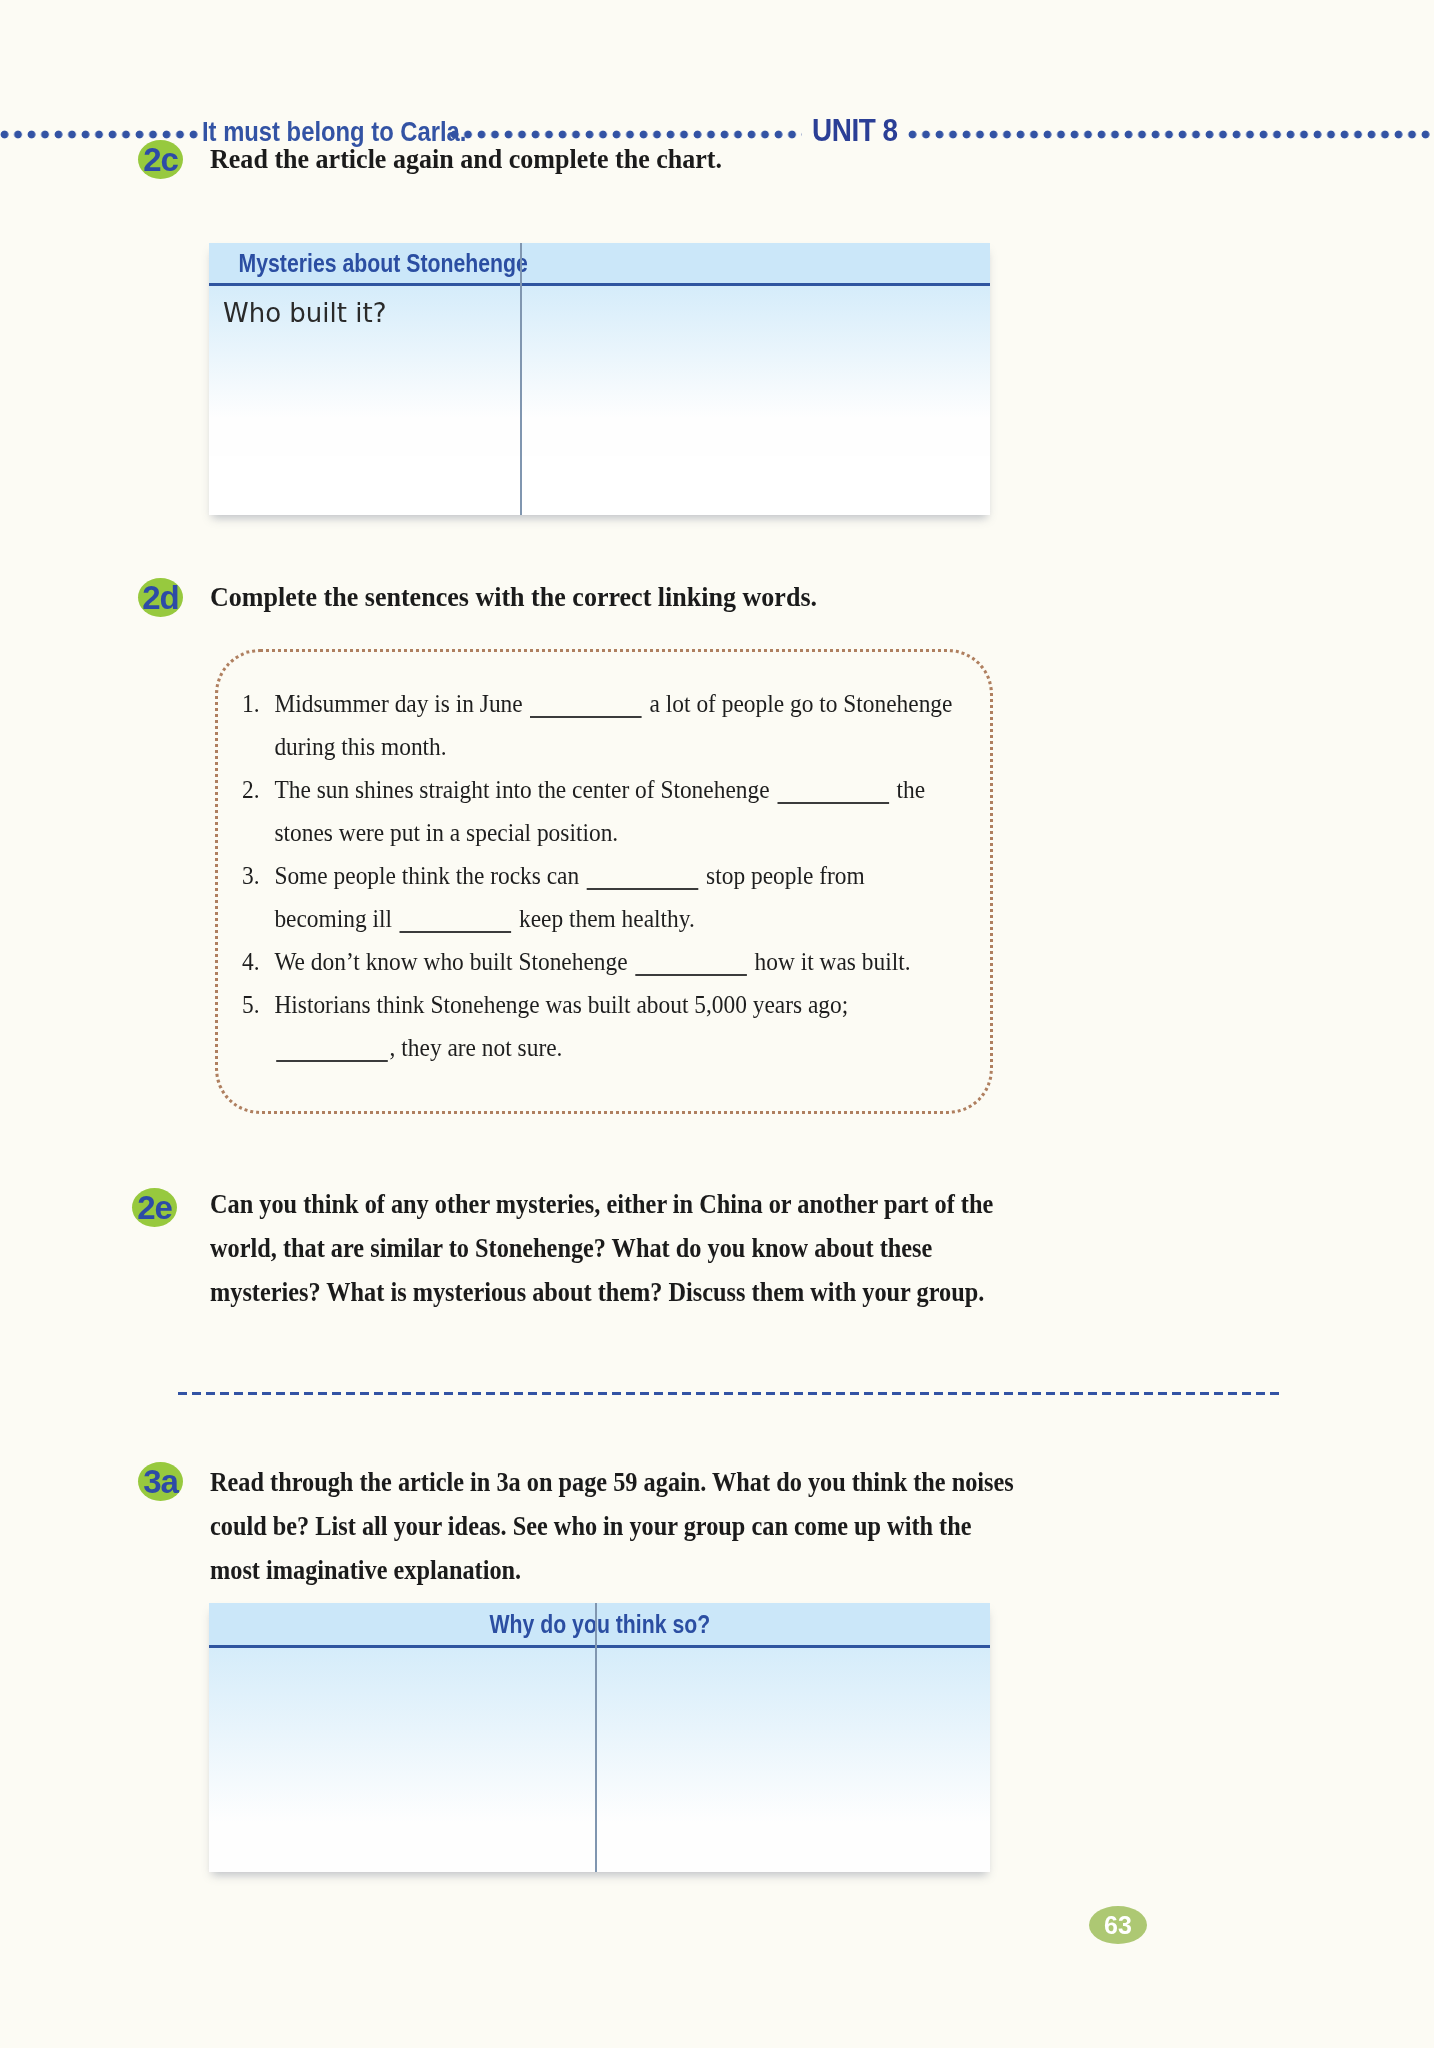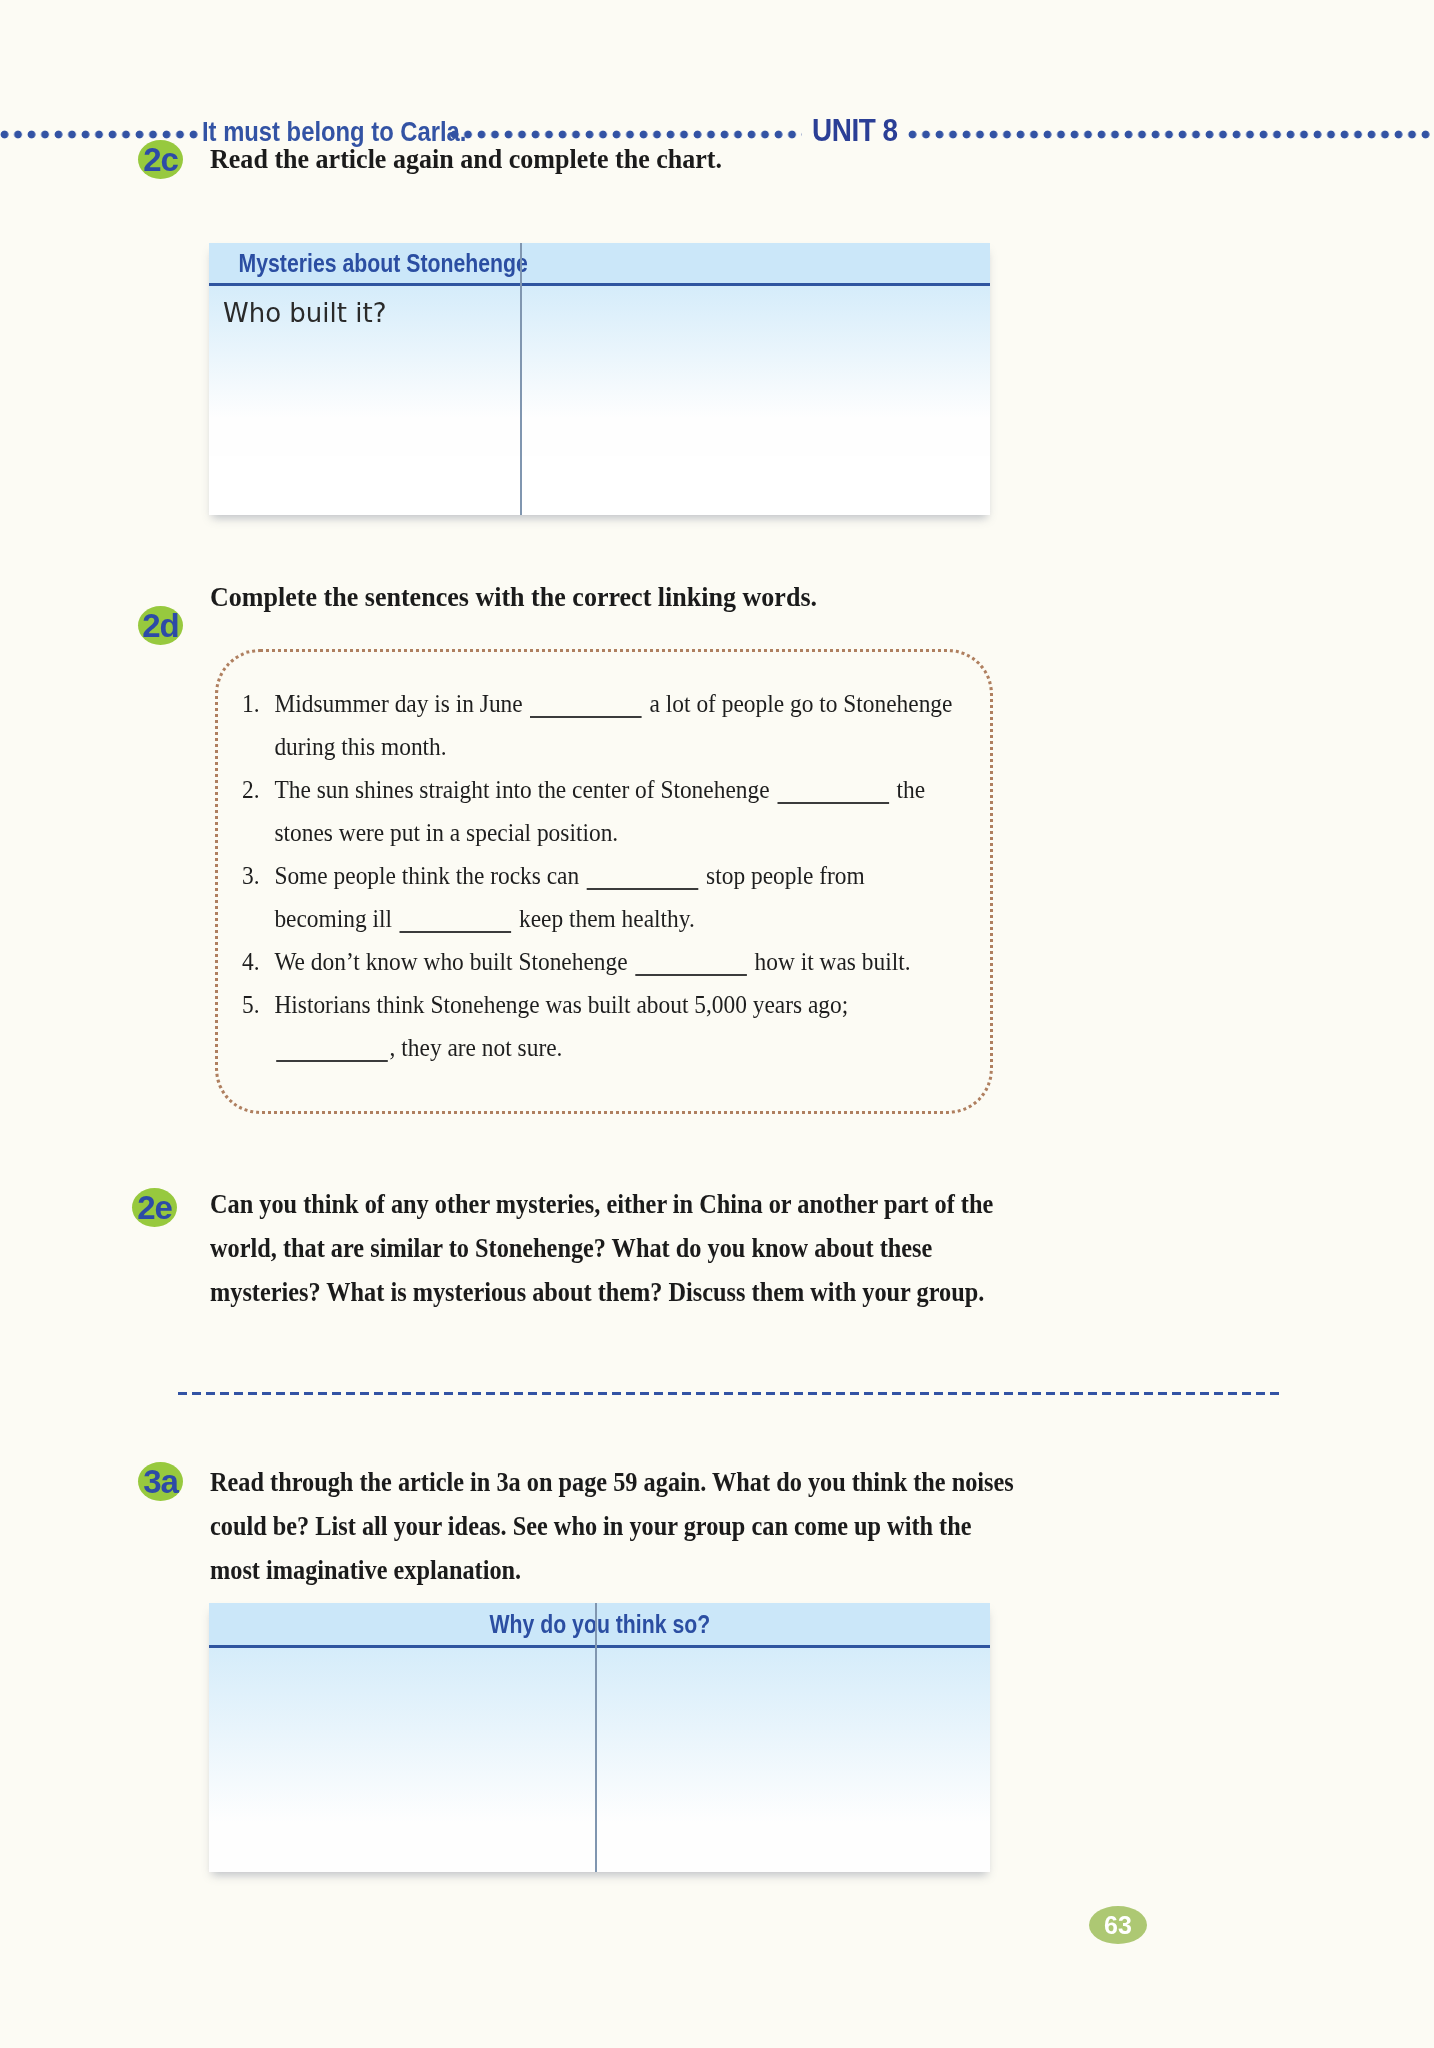--- a/index.html
+++ b/index.html
@@ -29,21 +29,21 @@
   .unit-label{position:absolute;left:812px;top:113px;font-family:"Liberation Sans",sans-serif;
     font-size:31px;font-weight:bold;color:#2B3F96;white-space:nowrap;letter-spacing:-.5px;
     transform:scaleX(.9);transform-origin:left top;}
 
   
   .badge{position:absolute;width:45px;height:39px;border-radius:50%;background:var(--badge-green);
     display:flex;align-items:center;justify-content:center;
     font-family:"Liberation Sans",sans-serif;font-weight:bold;font-size:33px;color:var(--badge-text);
     letter-spacing:-1px;}
   .badge-2c{left:138px;top:140px;}
-  .badge-2d{left:138px;top:578px;margin-top:28px;}
+  .badge-2d{left:138px;top:578px;}
   .badge-2e{left:132px;top:1188px;}
   .badge-3a{left:138px;top:1462px;}
 
   
   .instr-line{position:absolute;left:210px;font-size:28px;font-weight:bold;color:var(--ink);
     white-space:nowrap;transform:scaleX(.93);transform-origin:left top;}
   .instr-2c{top:143px;}
   .instr-2d{top:581px;}
   .instr-block{position:absolute;left:210px;font-size:27px;font-weight:bold;color:var(--ink);
     line-height:44px;transform:scaleX(.9);transform-origin:left top;}

